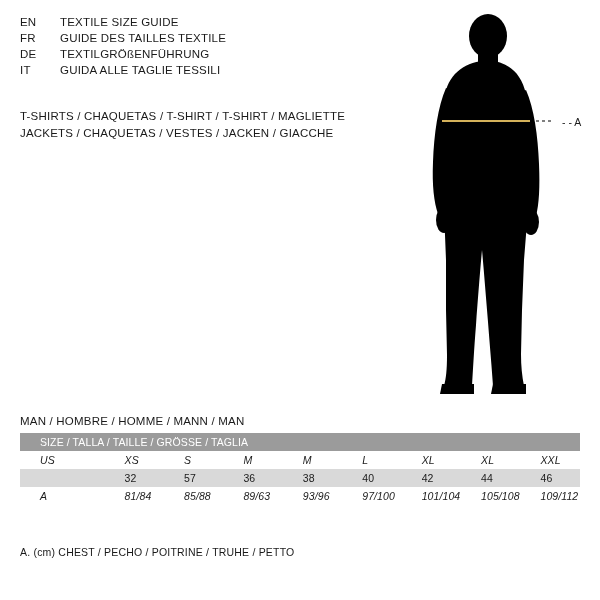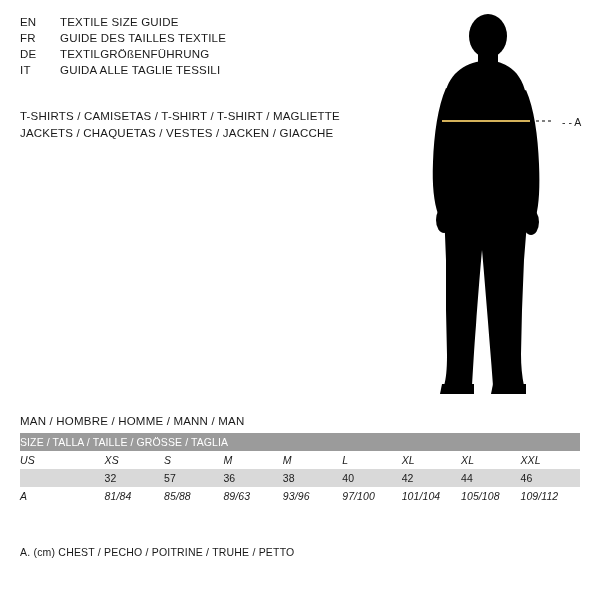--- a/index.html
+++ b/index.html
@@ -94,21 +94,21 @@
     white-space: nowrap;
   }
   table.size-table {
     border-collapse: collapse;
     width: 560px;
     font-size: 10.5px;
     table-layout: fixed;
   }
   table.size-table td {
     height: 18px;
-    padding: 0 0 0 0;
+    padding: 0 0 0 20px;
     vertical-align: middle;
     font-size: 10.5px;
     letter-spacing: 0.1px;
   }
   .row-header td {
     background: #9b9b9b;
     color: #ffffff;
     font-size: 10.5px;
   }
   .row-alt td {
@@ -148,21 +148,21 @@
       <span class="lang-code">DE</span>
       <span class="lang-text">TEXTILGRÖßENFÜHRUNG</span>
     </div>
     <div class="lang-row">
       <span class="lang-code">IT</span>
       <span class="lang-text">GUIDA ALLE TAGLIE TESSILI</span>
     </div>
   </div>
 
   <div class="category-block">
-    <div class="category-line">T-SHIRTS / CAMISETAS / T-SHIRT / T-SHIRT / MAGLIETTE</div>
+    <div class="category-line">T-SHIRTS / CHAQUETAS / T-SHIRT / T-SHIRT / MAGLIETTE</div>
     <div class="category-line">JACKETS / CHAQUETAS / VESTES / JACKEN / GIACCHE</div>
   </div>
 
   <div class="figure-wrap">
     <svg class="figure-svg" width="200" height="390" viewBox="0 0 200 390" xmlns="http://www.w3.org/2000/svg">
 
       <ellipse cx="88" cy="26" rx="19" ry="22" fill="#000000"></ellipse>
 
       <rect x="78" y="42" width="20" height="14" fill="#000000"></rect>
 

